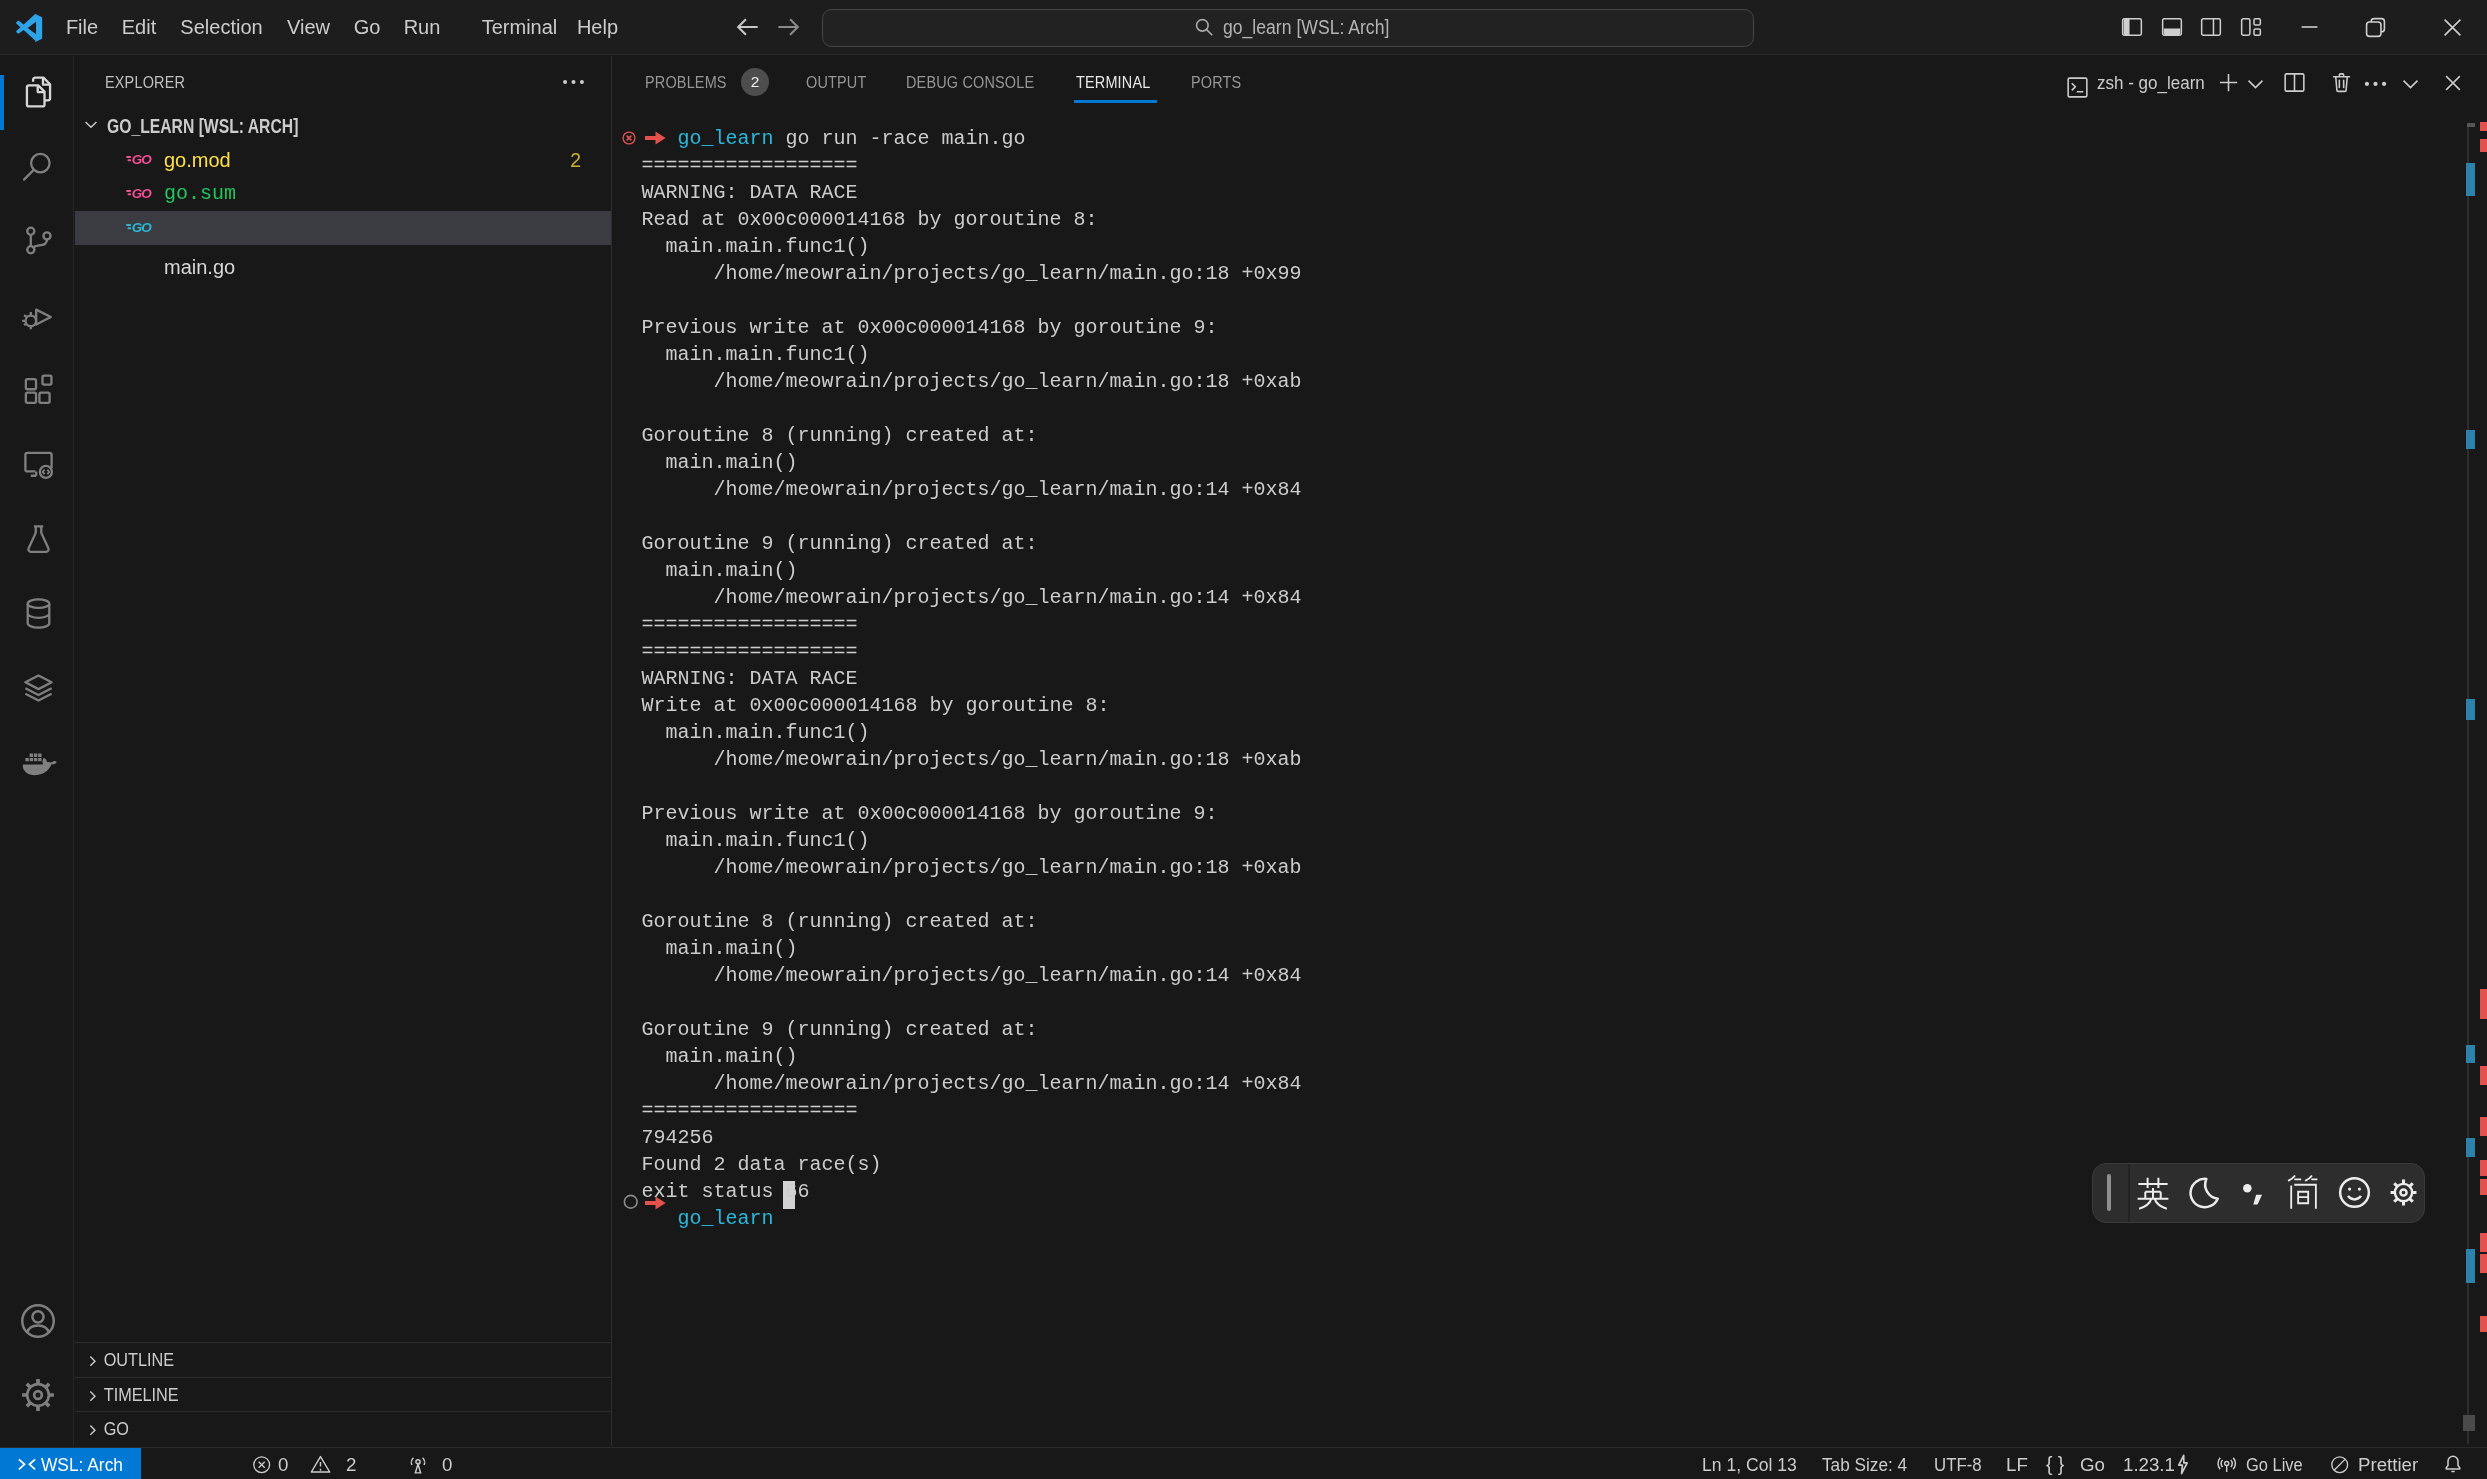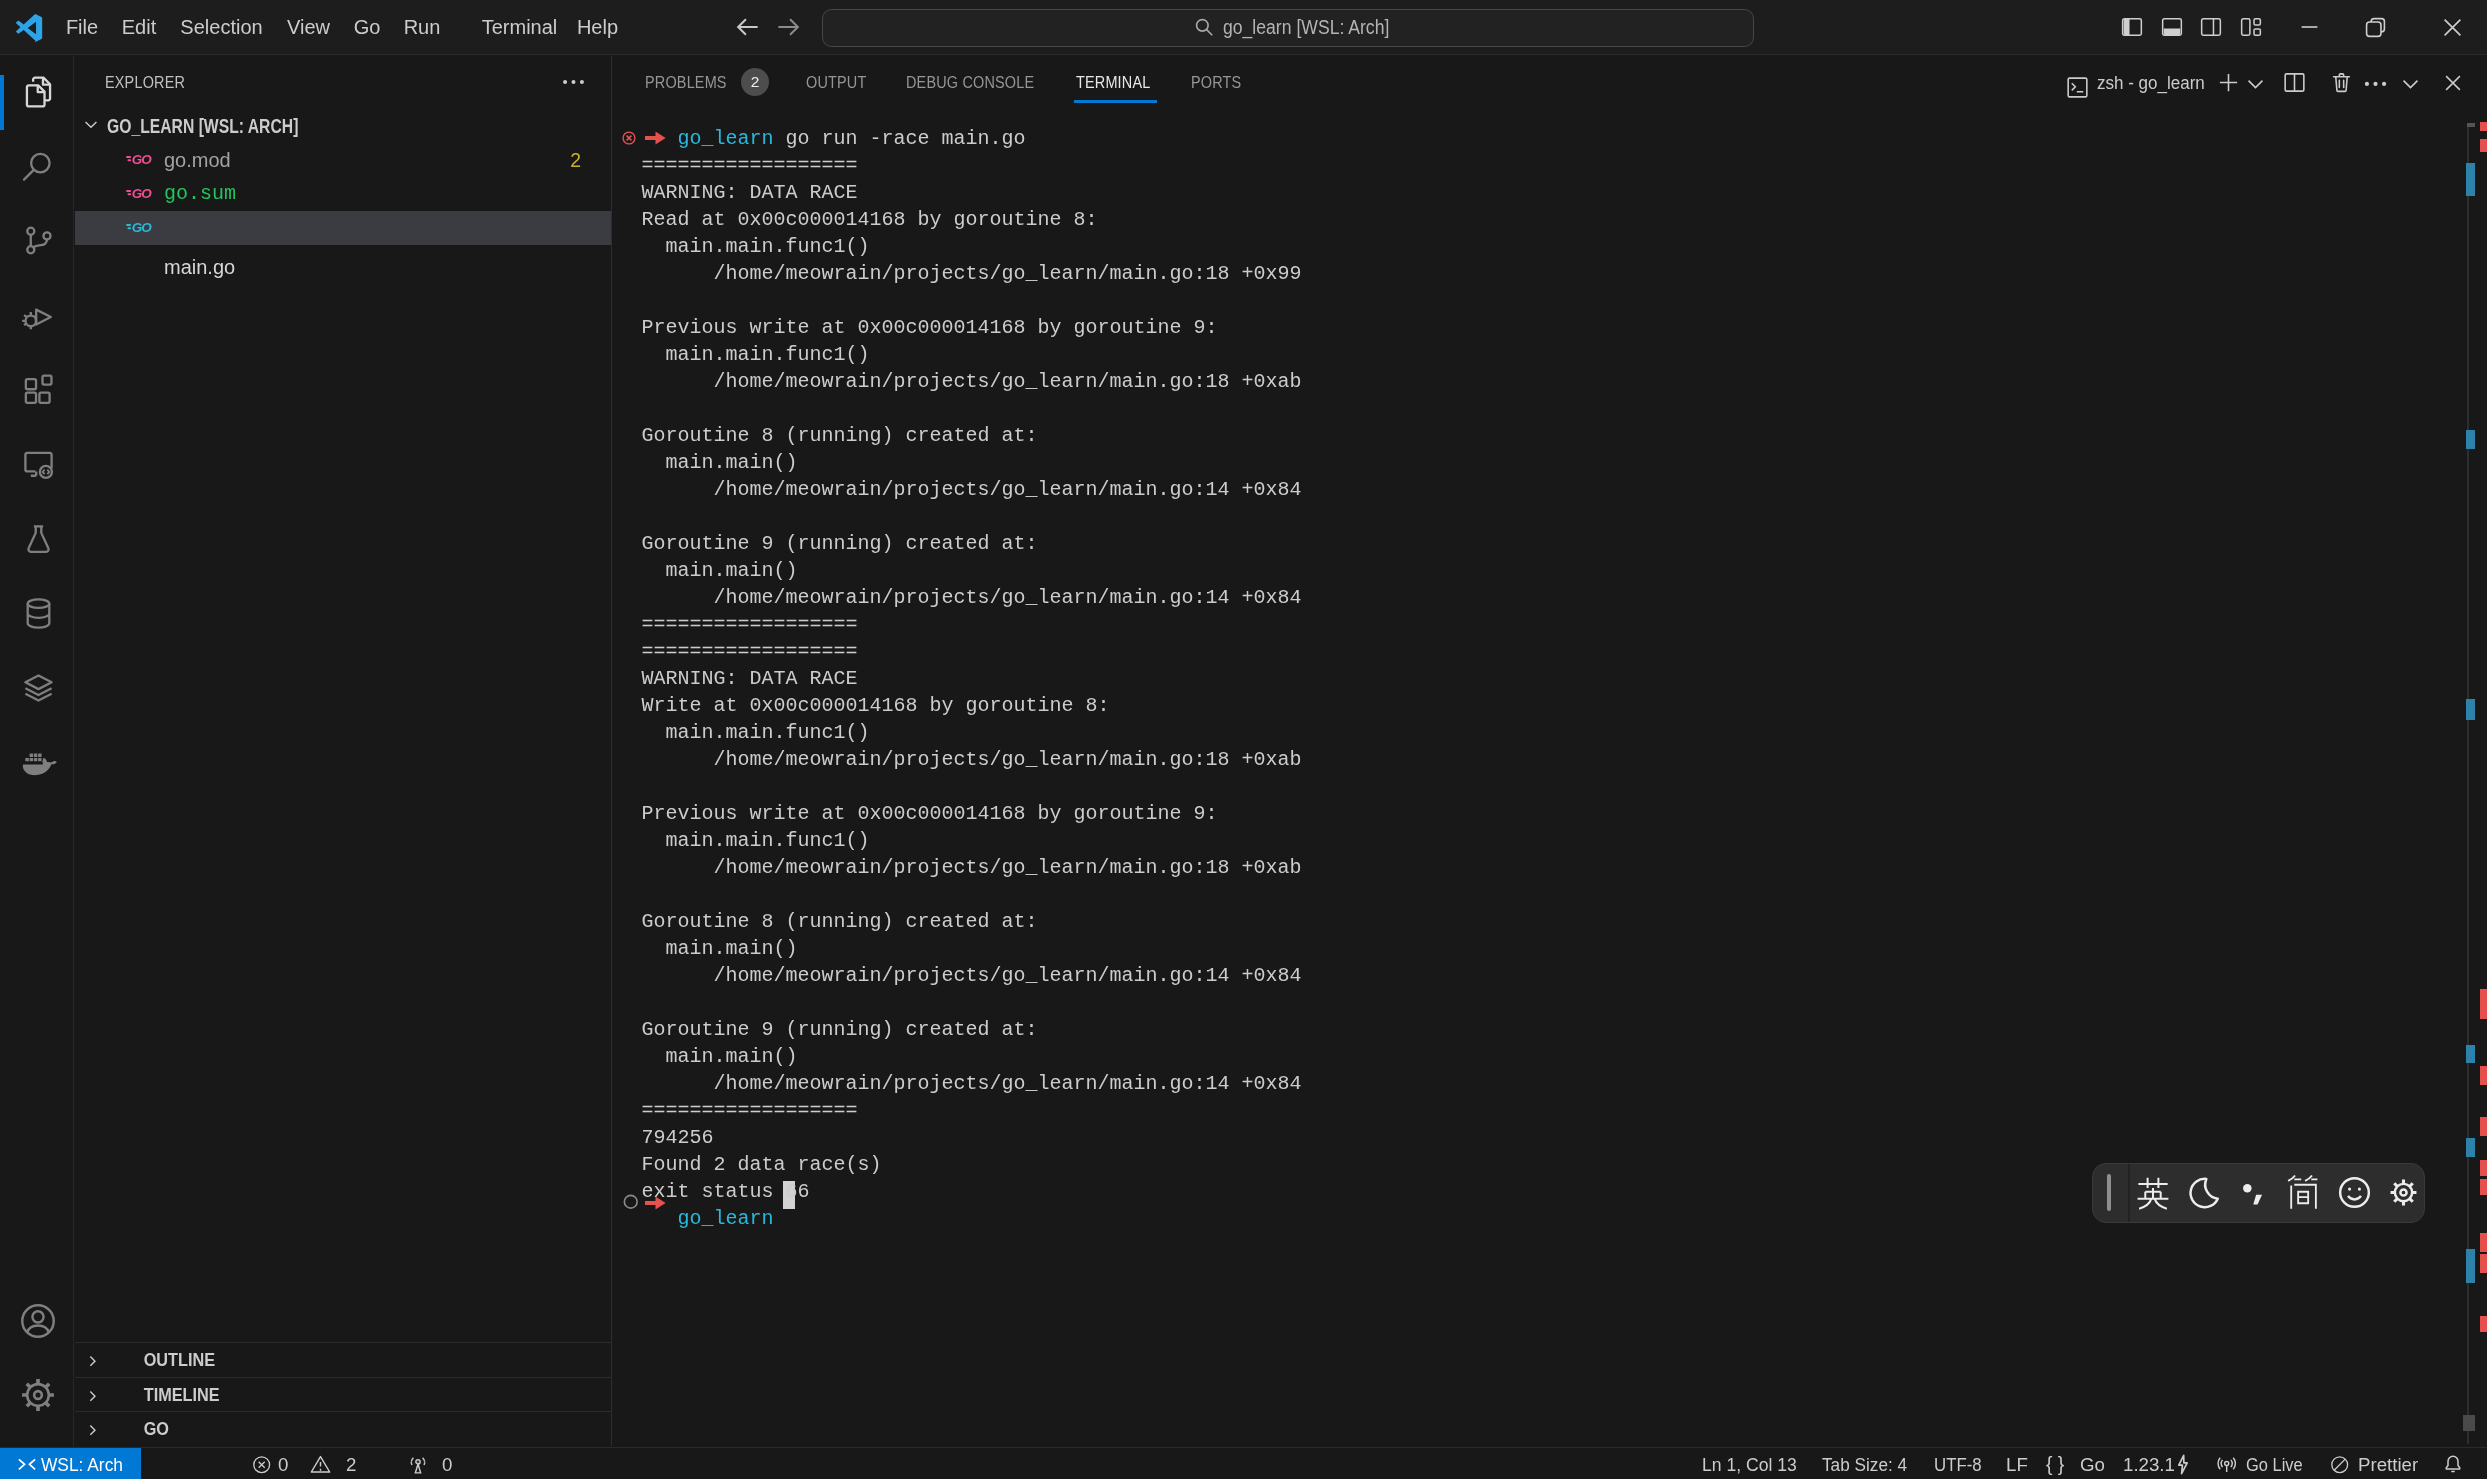--- a/index.html
+++ b/index.html
@@ -12,21 +12,21 @@
   .menu{position:absolute;top:0;height:54px;line-height:54px;font-size:20px;color:#cccccc;text-align:center;}
   #cmdcenter{position:absolute;left:822px;top:9.3px;width:930px;height:36px;background:#222223;
              border:1.6px solid #46464b;border-radius:9.3px;}
   
   #activitybar{position:absolute;left:0;top:56px;width:73px;height:1390px;background:#181818;border-right:1.6px solid #272727;}
   .abicon{position:absolute;left:20px;width:37px;height:37px;color:#7f7f7f;}
   
   #sidebar{position:absolute;left:75px;top:56px;width:536px;height:1390px;background:#181818;}
   .fname{position:absolute;left:89px;font-size:20px;line-height:34px;height:34px;}
   .srow{position:absolute;left:0;width:536px;height:34px;border-top:1.6px solid #2b2b2b;
-        font-weight:bold;font-size:18.7px;color:#cccccc;line-height:34px;padding-left:40px;}
+        font-weight:normal;font-size:18.7px;color:#cccccc;line-height:34px;}
   .srow span{display:inline-block;transform:scaleX(.87);transform-origin:0 50%;}
   
   #panel{position:absolute;left:611px;top:56px;width:1876px;height:1390px;background:#181818;border-left:1.6px solid #2e2e2e;}
   .ptab{position:absolute;top:0;height:53px;line-height:53px;font-size:17px;color:#969696;letter-spacing:0.2px;transform:scaleX(.85);transform-origin:0 50%;}
   #term{position:absolute;left:29.5px;top:69px;margin:0;font-family:"Liberation Mono",monospace;
         font-size:20px;line-height:27px;color:#cccccc;}
   #term b{font-weight:normal;color:#29b8db;}
   .rulermark{position:absolute;}
   
   #statusbar{position:absolute;left:0;top:1447px;width:2487px;height:33px;background:#181818;border-top:1.6px solid #2b2b2b;
@@ -185,21 +185,21 @@
 
   <div class="abs goicon" style="left:51px;top:95px;color:#f14d93;">
     <svg width="28" height="17" viewBox="0 0 36 22">
         <g fill="currentColor">
           <rect x="0" y="6.4" width="6.5" height="2.6" rx="1.3"></rect>
           <rect x="1.8" y="10.8" width="4.7" height="2.6" rx="1.3"></rect>
           <text x="7.5" y="17" font-family="Liberation Sans" font-weight="bold" font-style="italic" font-size="17.5" letter-spacing="-1.6">GO</text>
         </g>
       </svg>
   </div>
-  <div class="fname" style="top:87px;color:#a3a3a3;">go.mod</div>
+  <div class="fname" style="top:87px;color:#fde047;">go.mod</div>
   <div class="abs" style="left:483px;top:87px;width:23px;text-align:right;font-size:19.4px;line-height:34px;color:#ccb42f;">2</div>
 
   <div class="abs goicon" style="left:51px;top:129px;color:#f14d93;">
     <svg width="28" height="17" viewBox="0 0 36 22">
         <g fill="currentColor">
           <rect x="0" y="6.4" width="6.5" height="2.6" rx="1.3"></rect>
           <rect x="1.8" y="10.8" width="4.7" height="2.6" rx="1.3"></rect>
           <text x="7.5" y="17" font-family="Liberation Sans" font-weight="bold" font-style="italic" font-size="17.5" letter-spacing="-1.6">GO</text>
         </g>
       </svg>

